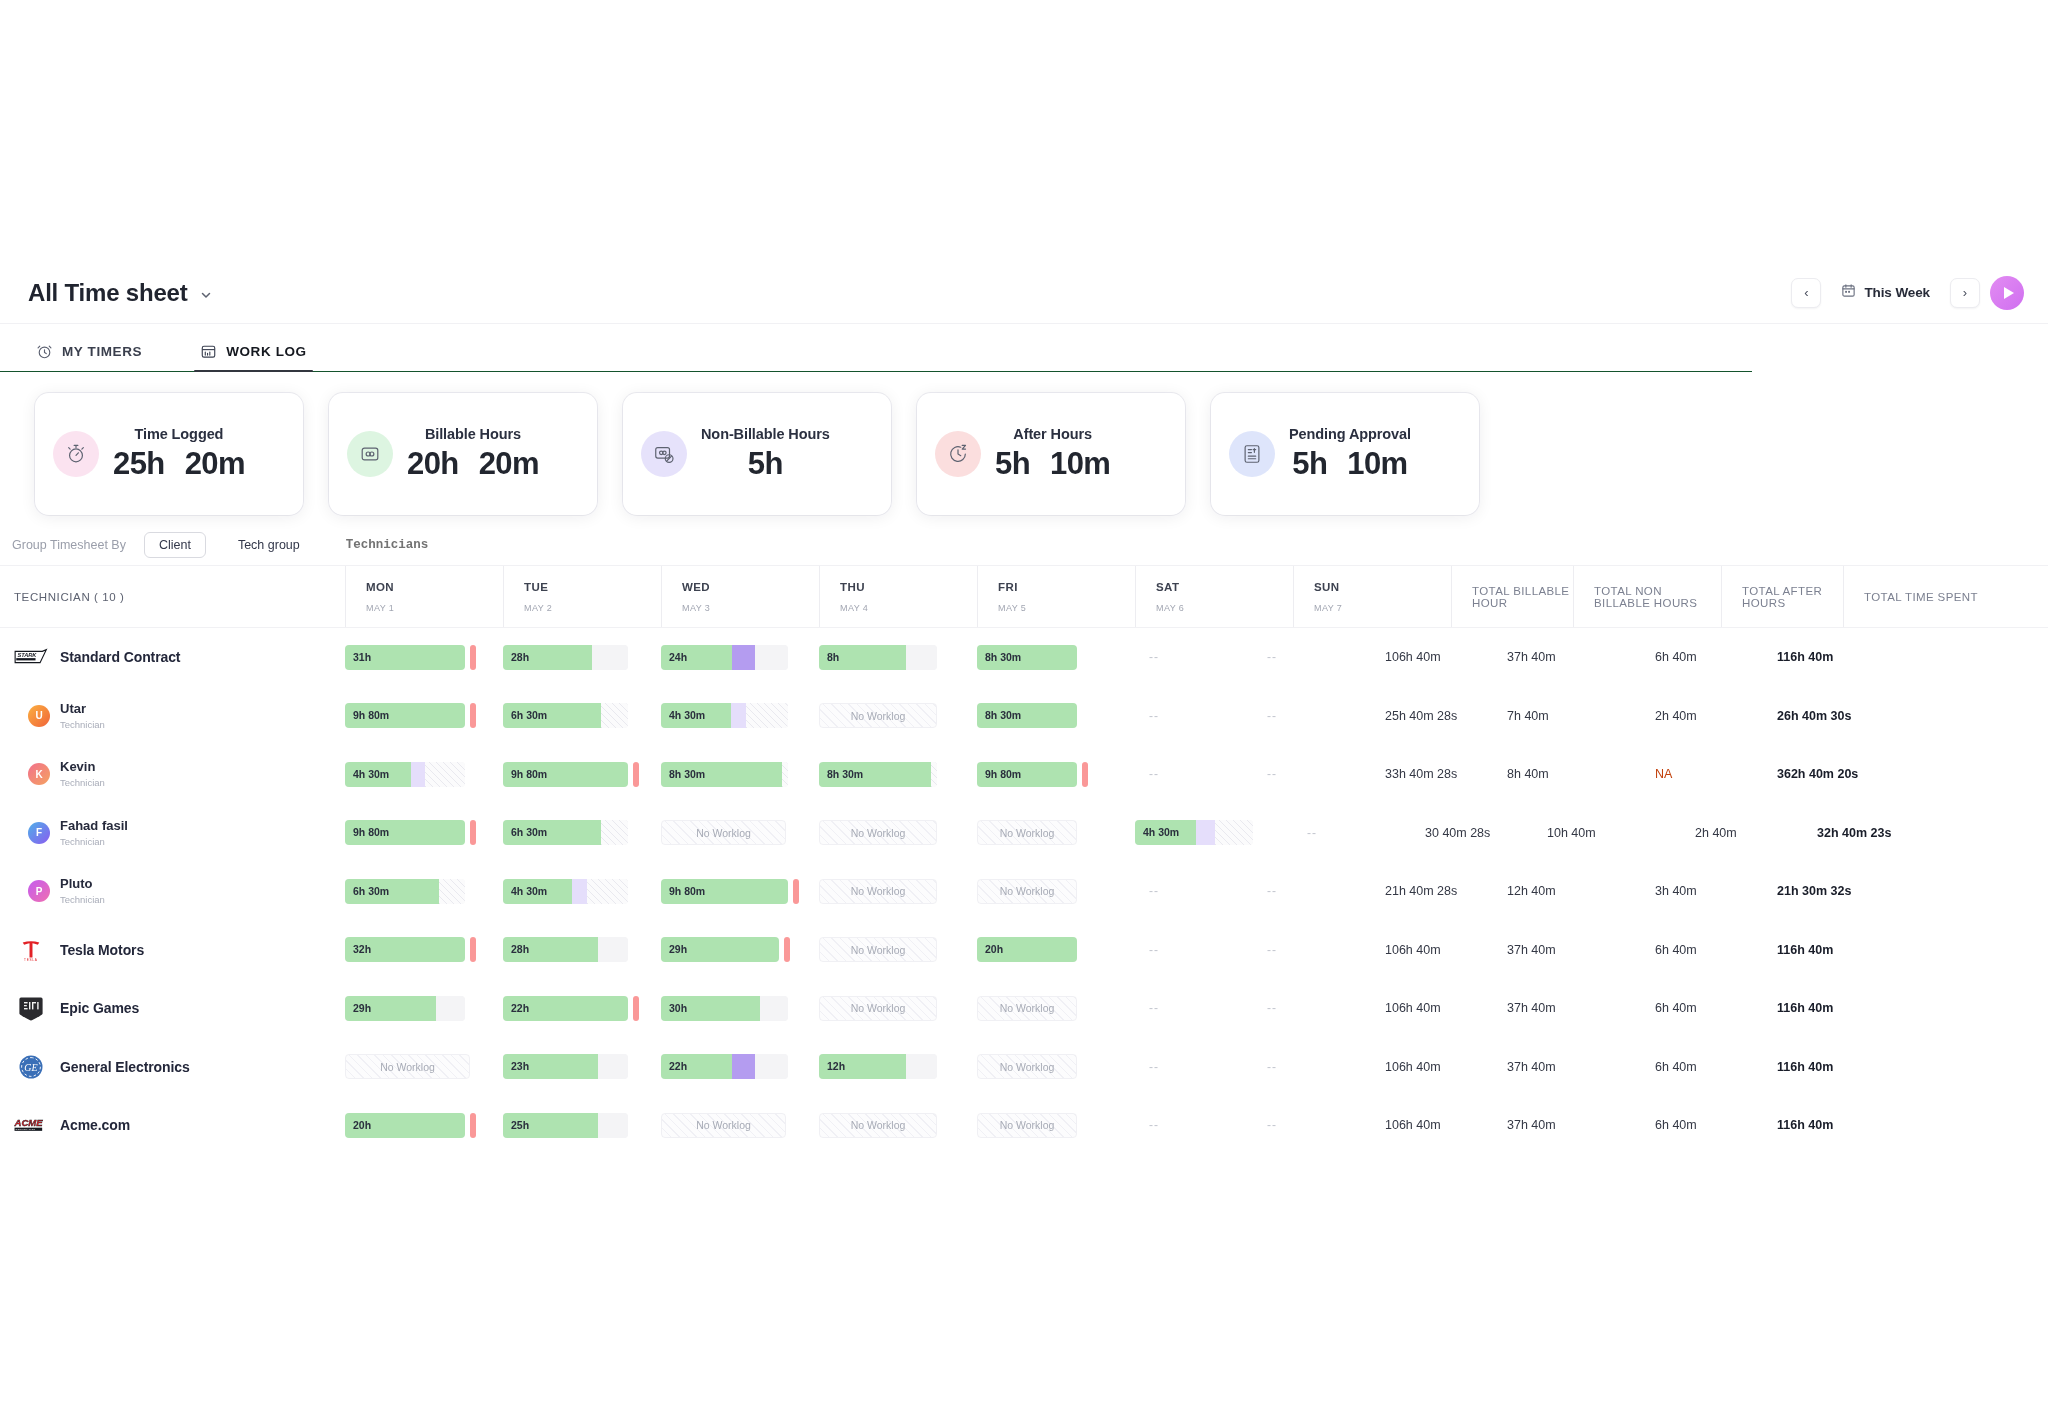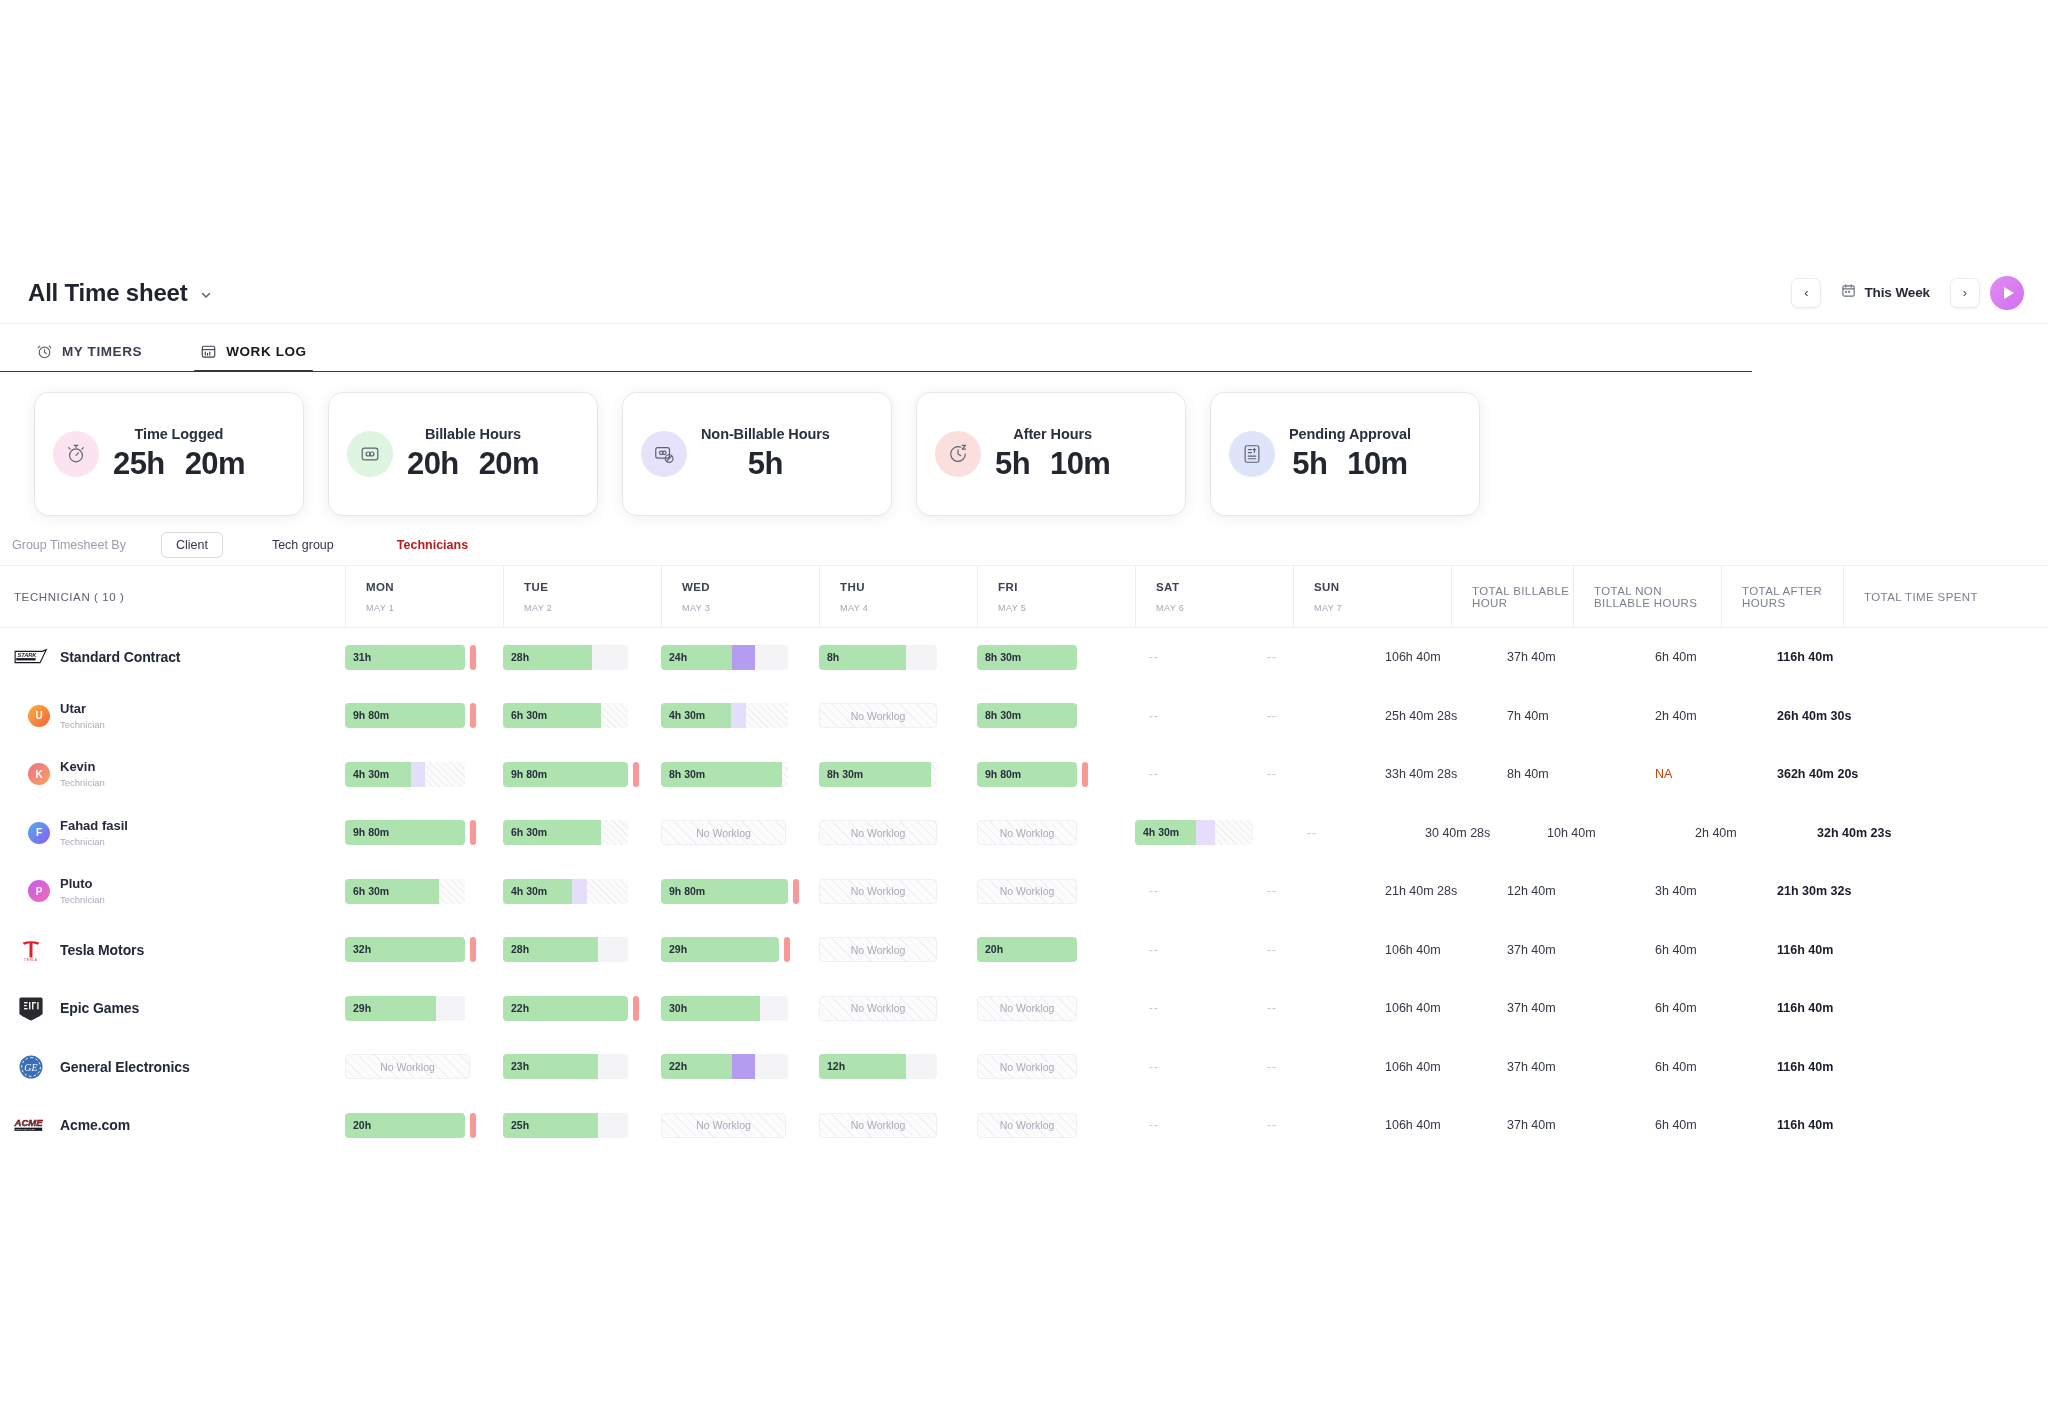--- a/index.html
+++ b/index.html
@@ -66,23 +66,23 @@
   .card-label { font-size: 14.5px; font-weight: 700; color:#2b3040; letter-spacing:-0.1px; margin-bottom: 4px;}
   .card-val { display:flex; align-items: baseline; gap: 20px; }
   .card-num { font-size: 31px; font-weight: 700; color:#22262f; letter-spacing:-0.6px; }
 
   
   .groupbar {
     position: absolute; left: 0; top: 524px; width: 2048px; height: 42px;
     display:flex; align-items:center; border-bottom: 1px solid #f1f1f4;
   }
   .group-caption { font-size: 12.5px; color:#9a9eaa; margin-left: 12px; }
-  .pill { font-size: 12.5px; color:#32374a; padding: 5px 14px; border-radius: 6px; margin-left: 35px; }
+  .pill { font-size: 12.5px; color:#32374a; padding: 5px 14px; border-radius: 6px; margin-left: 18px; }
   .pill.selected { border: 1px solid #d9dae0; background:#fff; }
-  .pill.bold { font-weight: 700; color:#b91c1c; }
+  .pill.bold { font-weight: 700; color:#737373;font-family:Liberation Mono, monospace; }
 
   
   .table { position: absolute; left: 0; top: 566px; width: 2048px; }
   .thead { display: flex; height: 62px; align-items: stretch; border-bottom: 1px solid #f1f1f4; }
   .th {
     font-size: 11.5px; letter-spacing: 0.4px; color:#7c8191; text-transform: uppercase;
     display:flex; flex-direction: column; justify-content: center; padding-left: 20px;
   }
   .th.sep { border-left: 1px solid #ededf1; }
   .th .dayname { font-size: 11.5px; font-weight: 700; color:#3d4250; letter-spacing:0.4px; }

